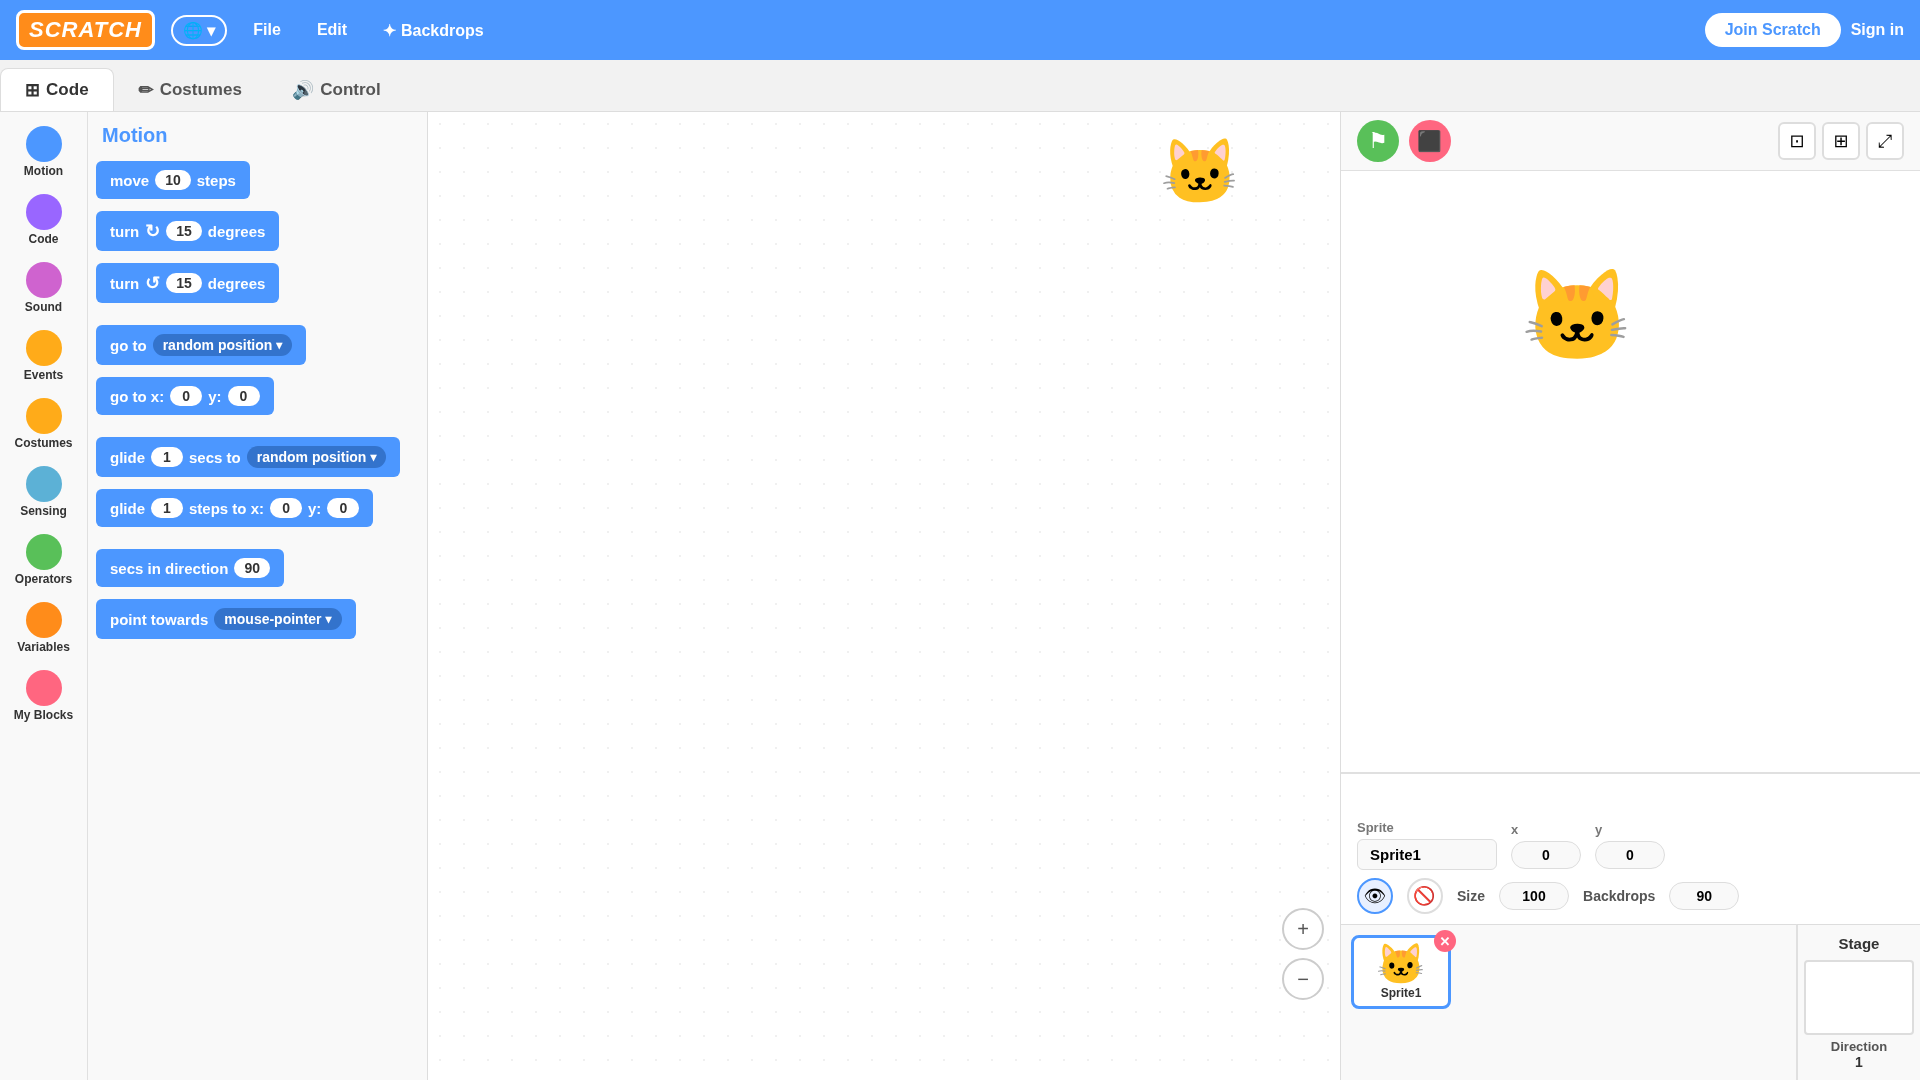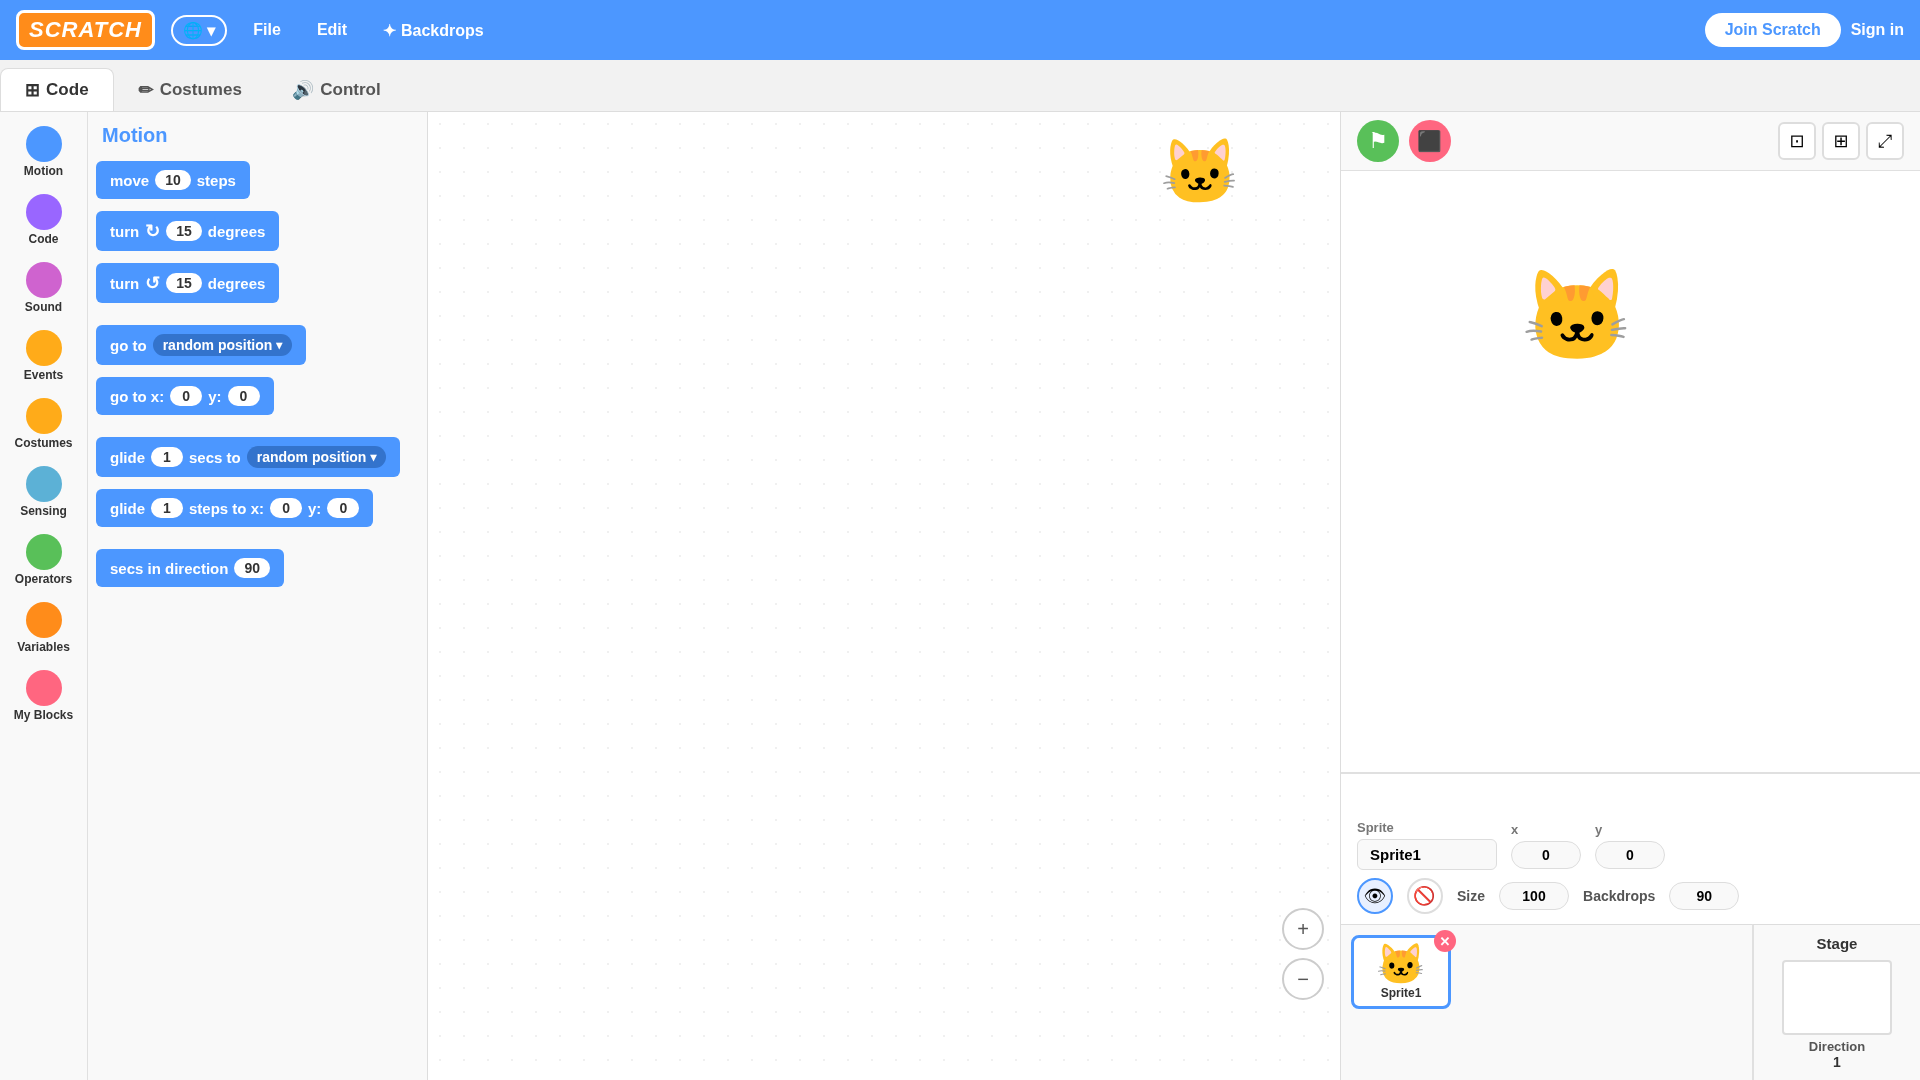--- a/index.html
+++ b/index.html
@@ -403,21 +403,21 @@
       border-radius: 50%;
       display: flex;
       align-items: center;
       justify-content: center;
       font-size: 13px;
       color: white;
       font-weight: 700;
       cursor: pointer;
     }
     #stage-section {
-      width: 168px;
+      width: 124px;
       background: #f9f9f9;
       border-top: 1px solid #ddd;
       border-left: 2px solid #e0e0e0;
       padding: 10px;
       display: flex;
       flex-direction: column;
       align-items: center;
     }
     .stage-section-title {
       font-size: 15px;
@@ -593,20 +593,26 @@
 
     <div class="block-separator"></div>
 
     <div class="block-row">
       <div class="block">
         <span>secs in direction</span>
         <span class="block-input">90</span>
       </div>
     </div>
 
+    <div class="block-row">
+      <div class="block">
+        <span>point towards</span>
+        <span class="block-dropdown">mouse-pointer</span>
+      </div>
+    </div>
 
   </div>
 
   <div id="script-area">
     <div class="script-bg"></div>
 
     <div style="position:absolute;top:28px;right:100px;font-size:64px;line-height:1;">🐱</div>
 
     <div class="script-controls">
       <button class="script-ctrl-btn">+</button>

